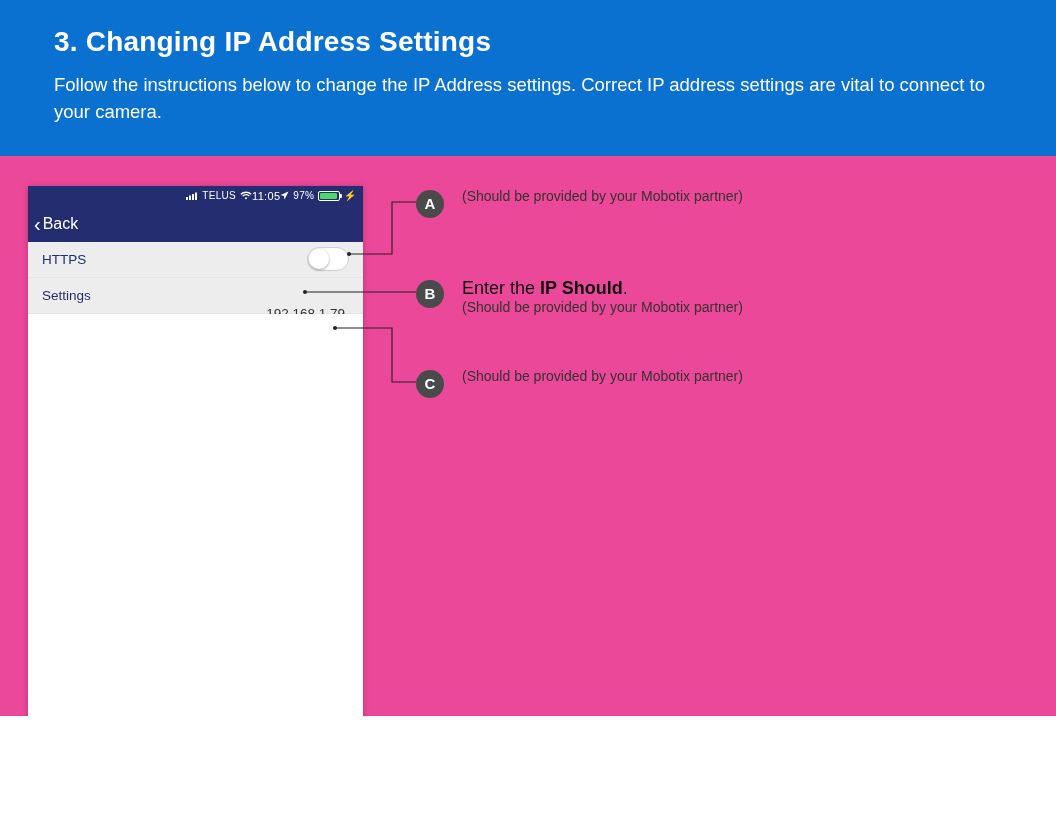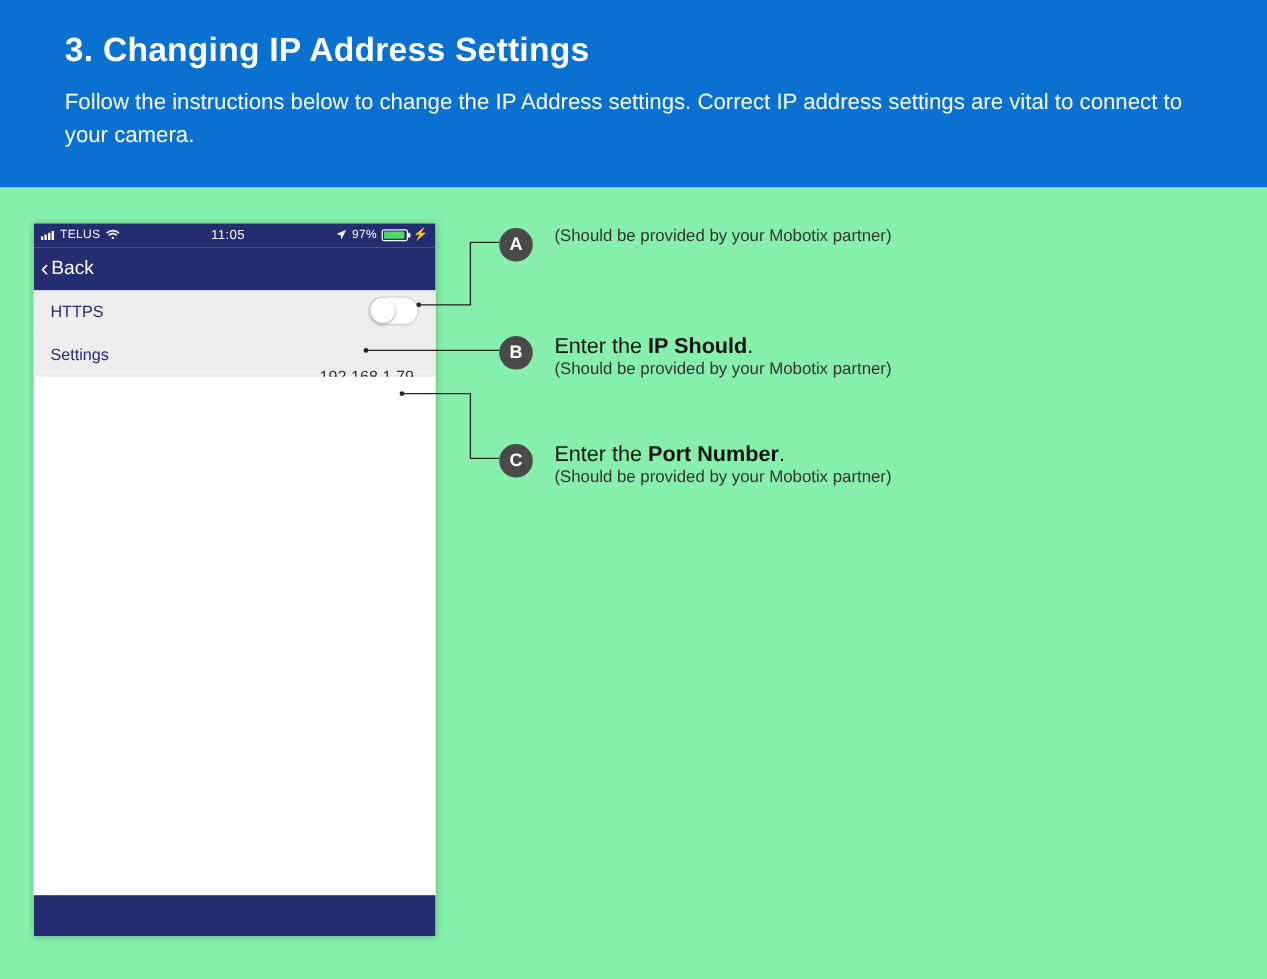--- a/index.html
+++ b/index.html
@@ -1,17 +1,17 @@
 <!DOCTYPE html>
 <html><head>
 <meta charset="utf-8">
 <style>
   * { box-sizing: border-box; margin: 0; padding: 0; }
   html, body { width: 1056px; height: 816px; font-family: "Segoe UI", "Helvetica Neue", Arial, sans-serif; background:#fff; }
-  .page { width: 1056px; height: 816px; background: #86efac; position: relative; overflow: hidden; }
+  .page { width: 1056px; height: 716px; background: #ec4899; position: relative; overflow: hidden; }
 
   
   .banner {
     background: #0a71d1;
     color: #fff;
     width: 100%;
     padding: 26px 54px 30px 54px;
     min-height: 144px;
   }
   .banner h1 { font-size: 28px; font-weight: 700; letter-spacing: 0.2px; }
@@ -32,21 +32,21 @@
     background: #fff;
     box-shadow: 0 1px 6px rgba(0,0,0,0.25);
     display: flex; flex-direction: column;
     overflow: hidden;
   }
   .statusbar {
     background: #232d70;
     color: #fff;
     height: 20px;
     font-size: 10px;
-    display: flex; align-items: center; justify-content: space-between;
+    display: flex; align-items: center; justify-content: flex-end;
     padding: 0 6px;
     letter-spacing: 0.3px;
   }
   .statusbar .left, .statusbar .right { display:flex; align-items:center; gap:4px; }
   .statusbar .time { font-weight:400; font-size:11px; }
   .sig-icon svg, .wifi-icon svg, .loc-icon svg { display:block; }
   .battery {
     display:inline-flex; align-items:center; gap:2px;
   }
   .battery .shell {
@@ -217,20 +217,19 @@
         <div class="co-badge">B</div>
         <div class="co-text">
           <div class="title"><span>Enter the </span><strong>IP Should</strong><span>.</span></div>
           <div class="sub">(Should be provided by your Mobotix partner)</div>
         </div>
       </div>
 
       <div class="callout" style="top:182px;">
         <div class="co-badge">C</div>
         <div class="co-text">
-          <div class="title"><span>Enter the </span><strong>Port Number</strong><span>.</span></div>
           <div class="sub">(Should be provided by your Mobotix partner)</div>
         </div>
       </div>
     </div>
 
   </div>
 </div>
 
 </body></html>

